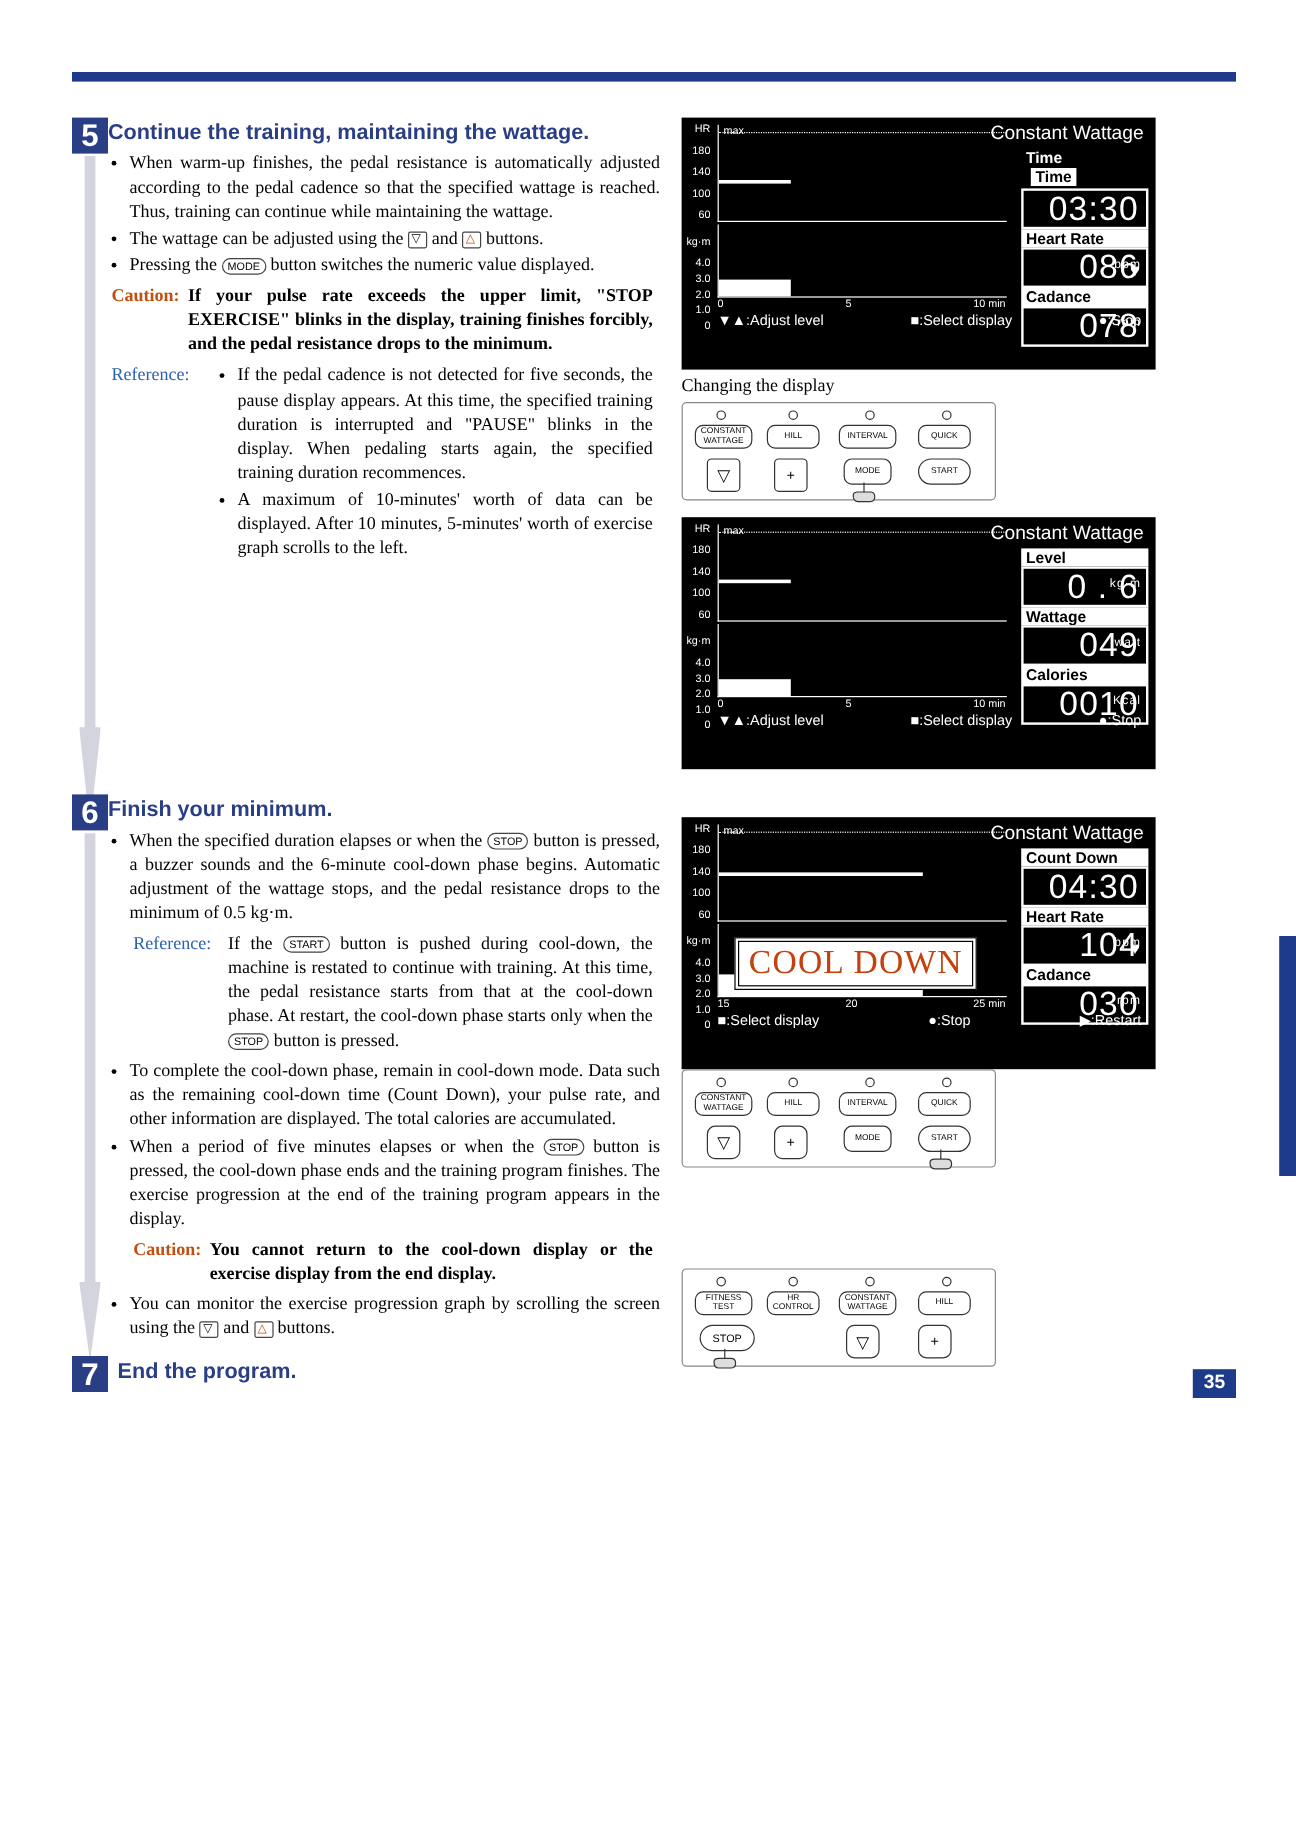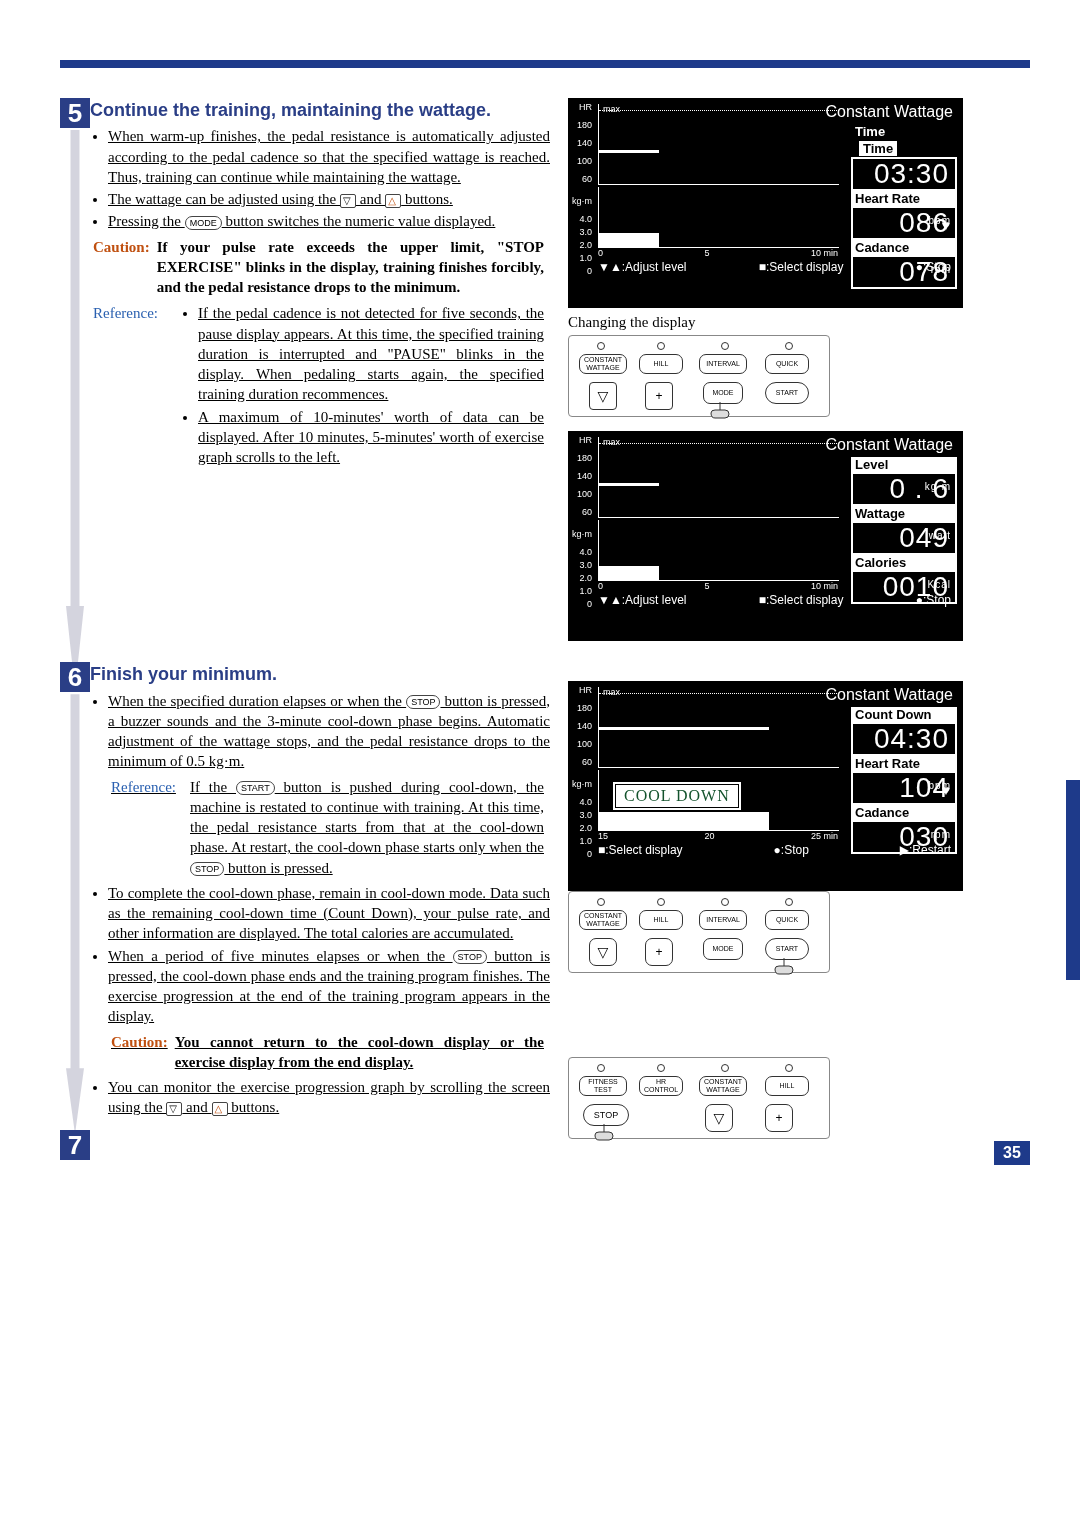--- a/index.html
+++ b/index.html
@@ -69,21 +69,20 @@
   }
   .step-body {
     font-size: 15px;
     line-height: 1.35;
     text-align: justify;
   }
   .step-body ul {
     list-style: disc;
     padding-left: 18px;
     margin: 2px 0;
-    text-decoration: underline;
   }
   .step-body li {
     margin-bottom: 2px;
   }
   .caution-label { color:#c05010; }
   .ref-label { color:#2a60b0; }
   .bullet2 { list-style: disc; margin-left:-4px; }
 
   .inline-btn {
     display: inline-block;
@@ -149,22 +148,22 @@
     font-family: "Arial Narrow", Arial; letter-spacing:1px; position:relative; line-height:30px;
   }
   .lcd .unit { font-size:10px; position:absolute; right:4px; bottom:2px;}
   .lcd .heart { font-size:14px; position:absolute; right:4px; top:2px;}
   .lcd-foot {
     font-size:12px; margin-top:2px; display:flex; justify-content:space-between;
     padding-right:6px;
   }
   .lcd .xaxis { font-size:9px; display:flex; width:240px; justify-content:space-between;}
   .cooldown-banner {
-    position:absolute; left:44px; top:100px; background:#fff; color:#14532d;
-    border:4px double #000; font-family:"Times New Roman"; font-size:16px;
+    position:absolute; left:44px; top:100px; background:#fff; color:#c2410c;
+    border:4px double #000; font-family:"Times New Roman"; font-size:28px;
     padding:2px 8px; letter-spacing:1px;
   }
   .caption { font-size:15px; margin:6px 0 4px;}
   .kbd-panel {
     border:1px solid #888; border-radius:4px; width:260px; height:80px;
     position:relative; background:#fff; margin-bottom:14px;
   }
   .kbd-panel .btn {
     position:absolute; border:1.5px solid #333; border-radius:7px;
     font-size:7px; font-family:Arial; text-align:center; background:#fff;
@@ -240,21 +239,21 @@
 
       <div class="step">
         <div class="stepnum-col">
           <div class="stepnum">6</div>
           <div class="arrow-down" style="height:440px;"></div>
         </div>
         <div class="step-body">
           <div class="steptitle">Finish your minimum.</div>
           <ul>
             <li>
-              <span>When the specified duration elapses or when the </span><span class="inline-btn" style="border-radius:10px;">STOP</span><span> button is pressed, a buzzer sounds and the 3-minute cool-down phase begins. Automatic adjustment of the wattage stops, and the pedal resistance drops to the minimum of 0.5 kg·m.</span>
+              <span>When the specified duration elapses or when the </span><span class="inline-btn" style="border-radius:10px;">STOP</span><span> button is pressed, a buzzer sounds and the 6-minute cool-down phase begins. Automatic adjustment of the wattage stops, and the pedal resistance drops to the minimum of 0.5 kg·m.</span>
               <table class="ref" style="margin-top:2px;">
                   <tbody>
                     <tr>
                 <td style="width:72px;"><span class="ref-label">Reference:</span></td>
                 <td>
                   <span>If the </span><span class="inline-btn" style="border-radius:10px;">START</span><span> button is pushed during cool-down, the machine is restated to continue with training. At this time, the pedal resistance starts from that at the cool-down phase. At restart, the cool-down phase starts only when the </span><span class="inline-btn" style="border-radius:10px;">STOP</span><span> button is pressed.</span>
                 </td>
               </tr>
                   </tbody>
                 </table>
@@ -276,20 +275,21 @@
             </li>
           </ul>
         </div>
       </div>
 
       <div class="step">
         <div class="stepnum-col">
           <div class="stepnum">7</div>
         </div>
         <div class="step-body">
+          <div class="steptitle">End the program.</div>
         </div>
       </div>
 
     </div>
 
     <div class="right-col">
 
       <div class="lcd" style="height:210px;">
         <div class="lcd-title">Constant Wattage</div>
         <div class="yaxis">

